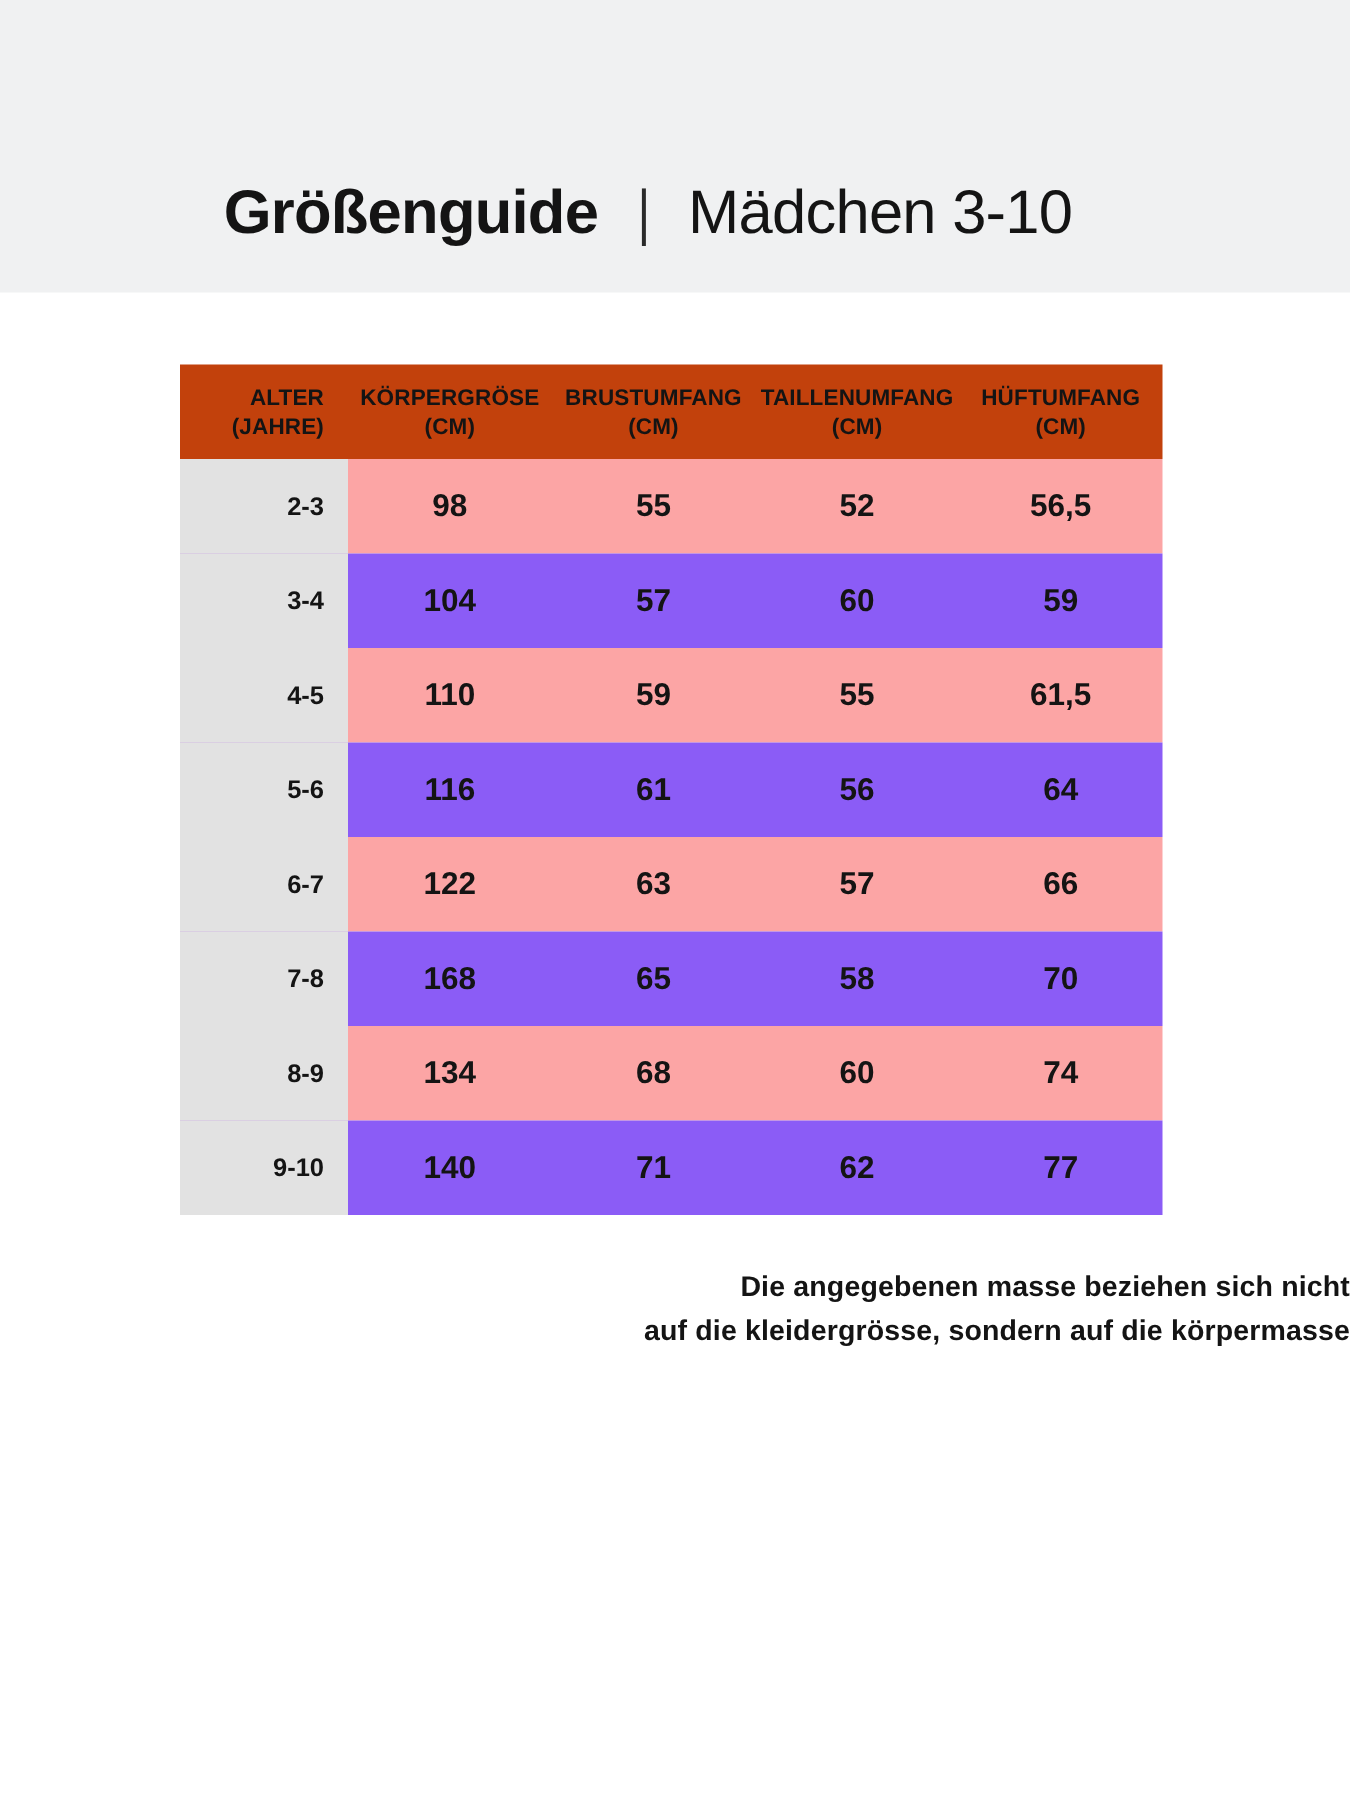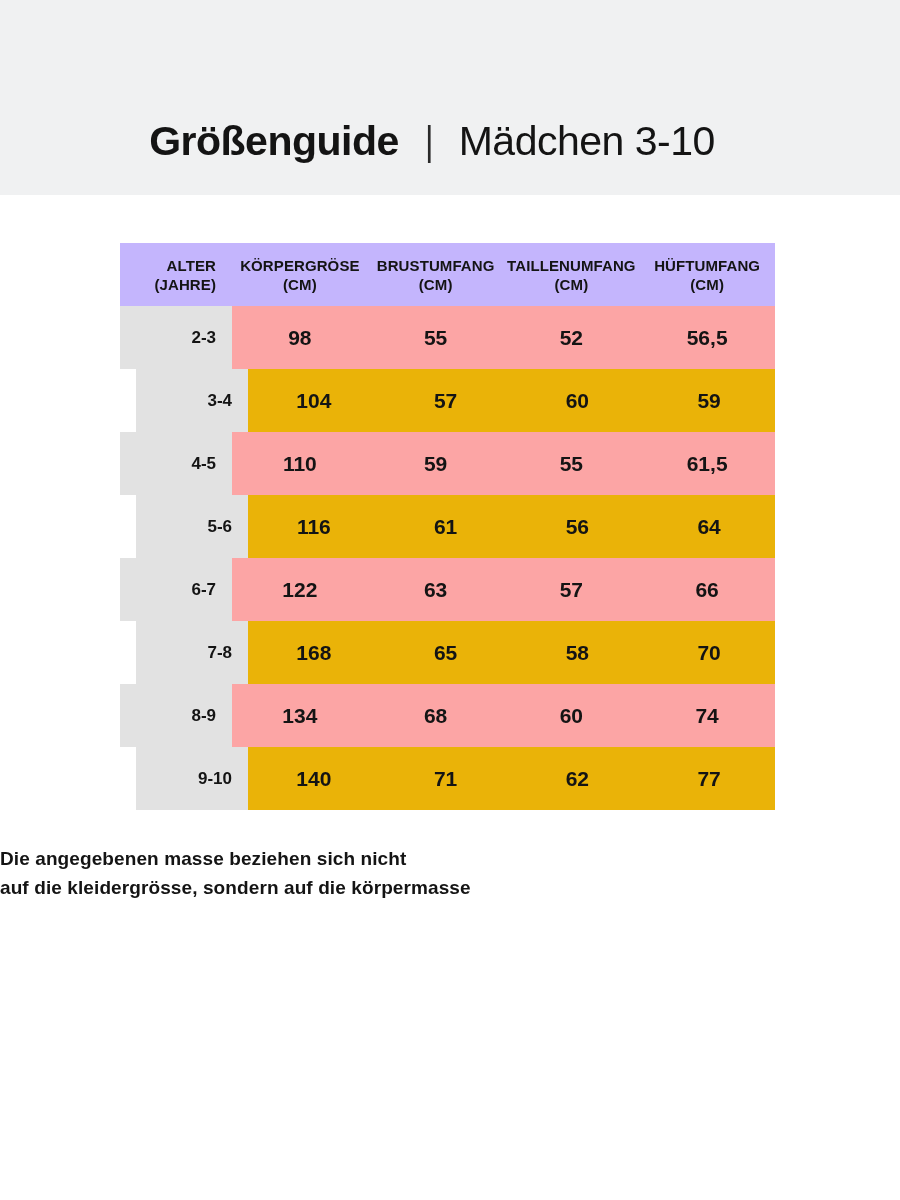--- a/index.html
+++ b/index.html
@@ -44,21 +44,21 @@
     left: 120px;
     top: 243px;
     width: 655px;
   }
   .t-row {
     display: grid;
     grid-template-columns: 112px 1fr 1fr 1fr 1fr;
     height: 63px;
   }
   .header-row {
-    background: #c4b5fd;
+    background: #c2410c;
   }
   .header-row .cell {
     display: flex;
     flex-direction: column;
     justify-content: center;
     align-items: center;
     text-align: center;
     font-weight: 700;
     font-size: 15px;
     line-height: 19px;
@@ -78,29 +78,29 @@
     font-size: 21px;
   }
   .data-row .age-cell {
     background: #e2e2e2;
     justify-content: flex-end;
     padding-right: 16px;
     box-sizing: border-box;
     font-size: 17px;
   }
   .data-row.row-white { background: #fca5a5; }
-  .data-row.row-gray  { background: #eab308; margin-left: 16px; }
+  .data-row.row-gray  { background: #8b5cf6; }
 
   
   .footnote {
     position: absolute;
     top: 844px;
     left: 0;
     width: 900px;
-    text-align: left;
+    text-align: right;
     font-weight: 700;
     font-size: 19px;
     line-height: 29px;
     letter-spacing: 0.1px;
   }
 </style>
 </head>
 <body>
 
 <div class="top-band"></div>

